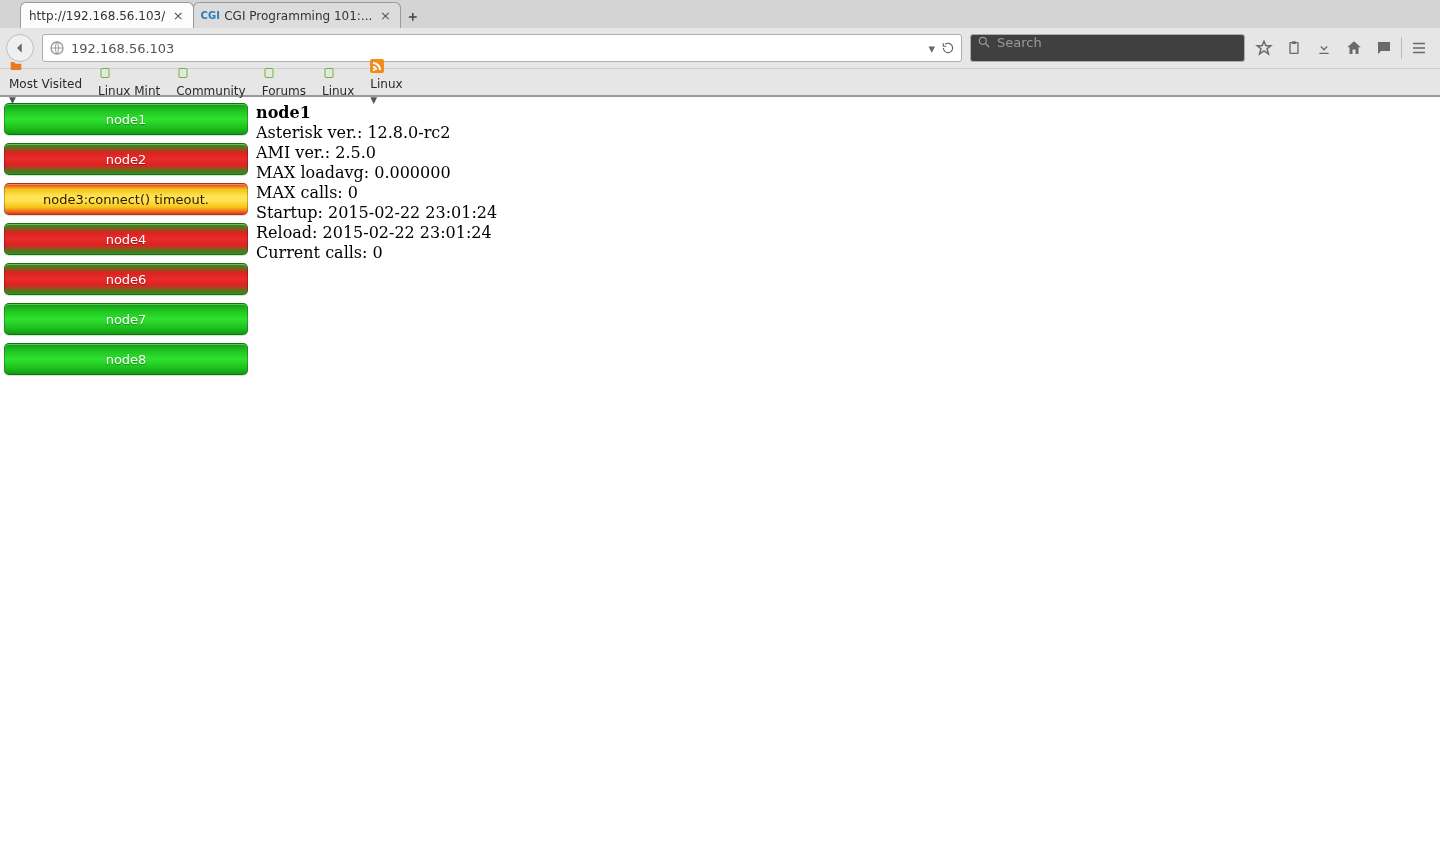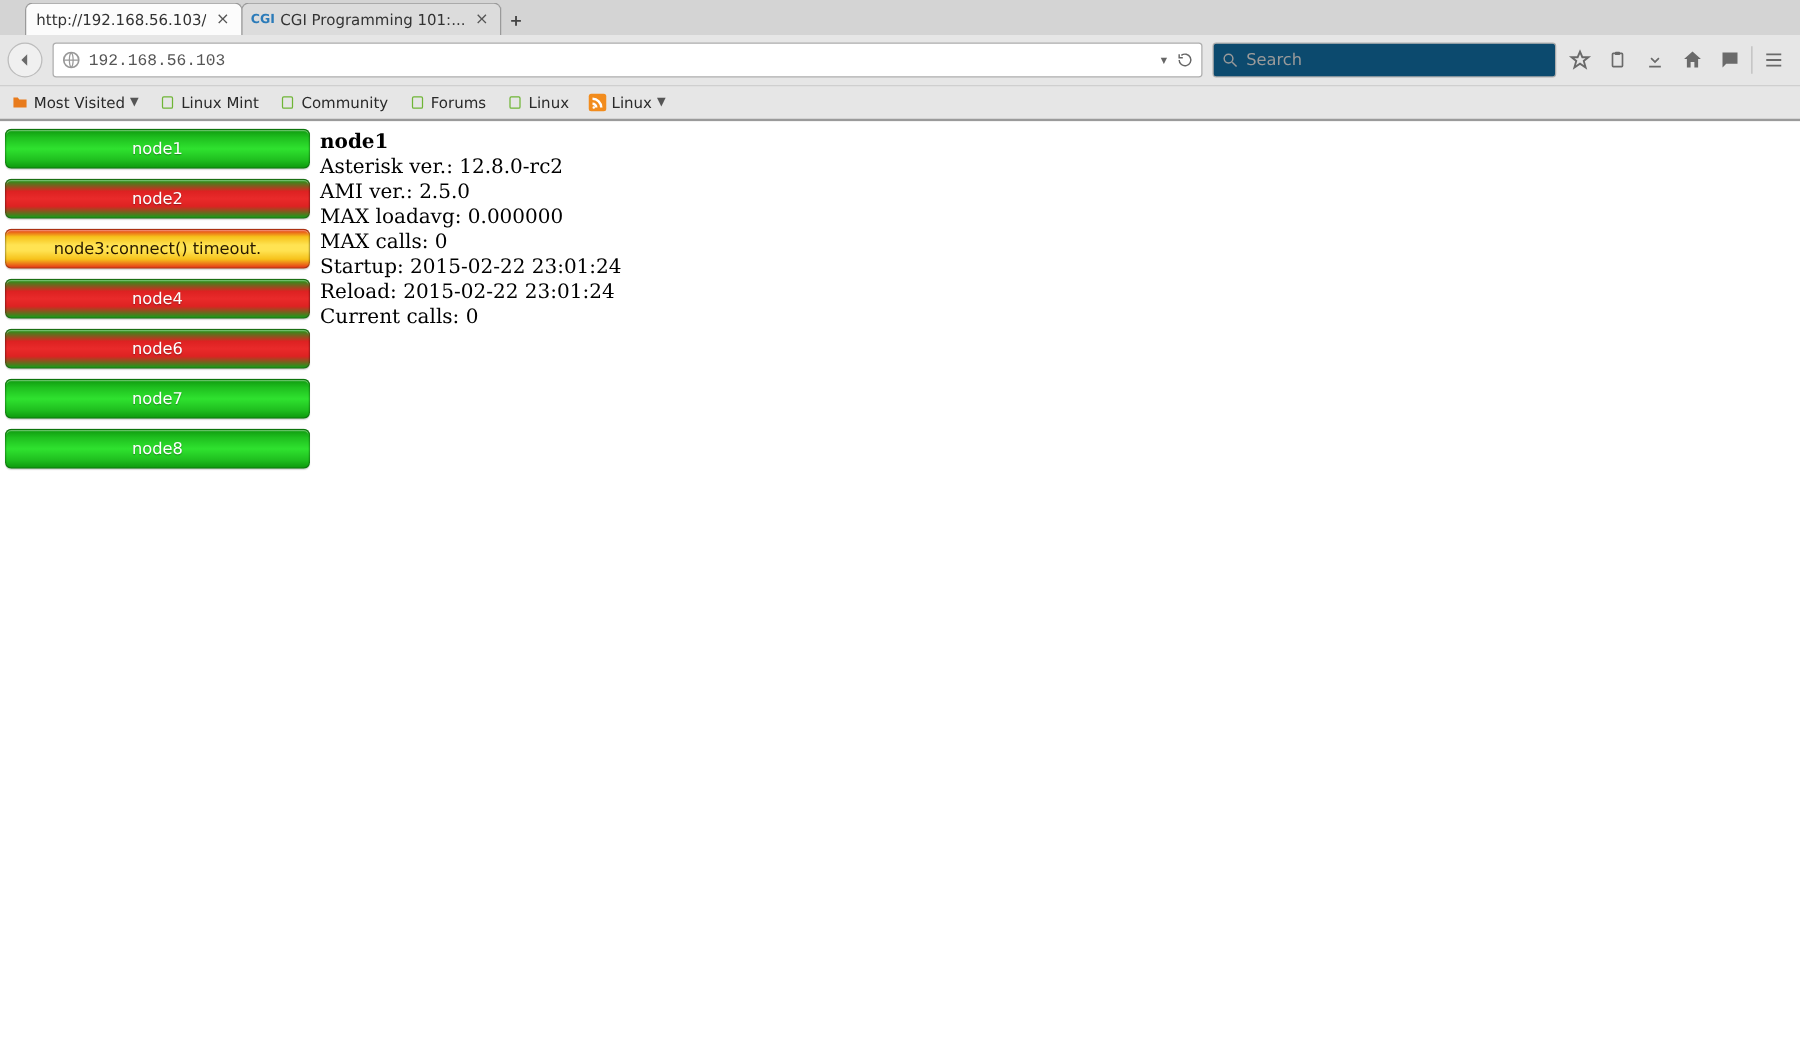--- a/index.html
+++ b/index.html
@@ -112,21 +112,20 @@
       flex: 1;
       display: flex;
       align-items: center;
       height: 28px;
       background: #fff;
       border: 1px solid #adadad;
       border-radius: 3px;
       padding: 0 6px;
       gap: 6px;
       margin: 0 4px;
-      font-family: Liberation Mono, monospace;
     }
     .globe-icon {
       width: 16px; height: 16px;
       color: #888;
     }
     .url-text {
       flex: 1;
       color: #555;
       font-size: 13px;
       white-space: nowrap;
@@ -135,22 +134,21 @@
     .url-right-icons {
       display: flex;
       align-items: center;
       gap: 6px;
       color: #666;
     }
     .search-box {
       width: 275px;
       height: 28px;
       display: flex;
-      align-items: center;
-      background: #0c4a6e;
+      background: #404040;
       border: 1px solid #adadad;
       border-radius: 3px;
       padding: 0 6px;
       gap: 6px;
     }
     .search-placeholder {
       color: #9a9a9a;
       font-size: 13px;
     }
     .tool-icons {
@@ -180,24 +178,24 @@
       padding: 0 6px;
       gap: 10px;
       background: #e6e6e6;
       border-top: 1px solid #cfcfcf;
       border-bottom: 1px solid #9a9a9a;
       font-size: 12px;
       color: #2a2a2a;
     }
     .bm-item {
       display: flex;
-      align-items: center;
       gap: 4px;
       cursor: pointer;
       padding: 2px 3px;
+      flex-direction: column;
     }
     .bm-icon {
       width: 14px;
       height: 14px;
       display: flex;
       align-items: center;
       justify-content: center;
     }
     .bm-icon.orange { color: #e87b1c; }
     .bm-icon.green { color: #6fb536; }

